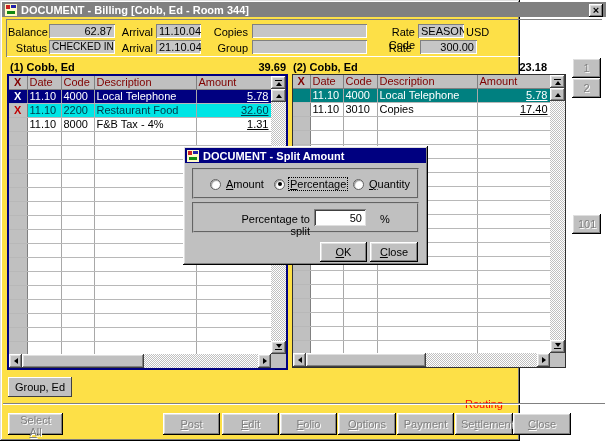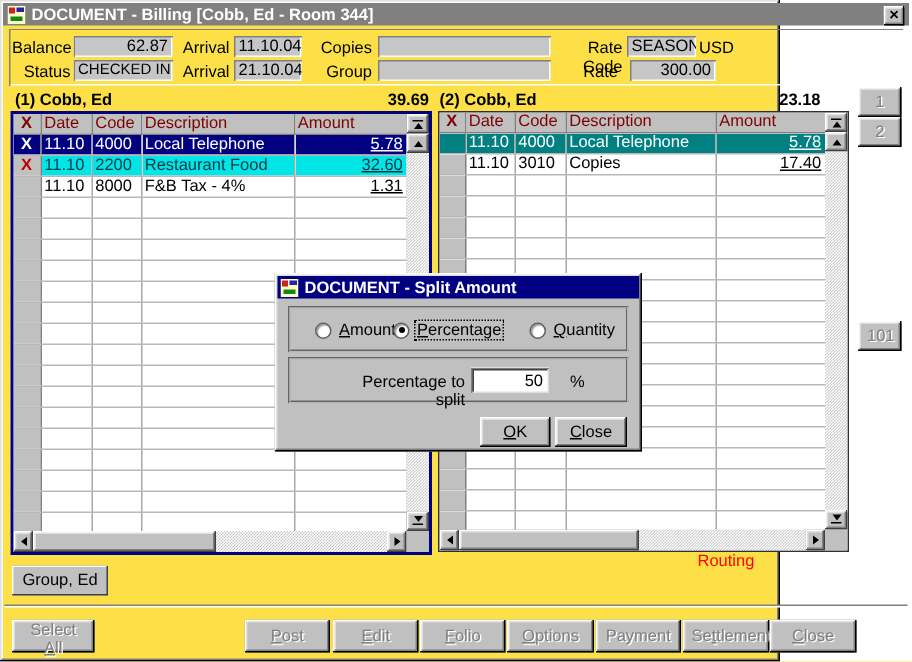--- a/index.html
+++ b/index.html
@@ -4,21 +4,21 @@
 <style>
   * { box-sizing: border-box; }
   body { margin:0; width:608px; height:441px; font-family:"Liberation Sans",sans-serif; }
   #win {
     position:relative; width:520px; height:441px; background:#fde047;
     box-shadow: inset -1px -1px 0 #000, inset 1px 1px 0 #dfdfdf, inset -2px -2px 0 #808080, inset 2px 2px 0 #fff;
     font-size:11px; color:#000;
   }
   
   .raised { background:#c0c0c0;
-    box-shadow: inset -1px -1px 0 #000, inset 1px 1px 0 #fff, inset -2px -2px 0 #808080, inset 2px 2px 0 #dfdfdf; margin-top: 36px; }
+    box-shadow: inset -1px -1px 0 #000, inset 1px 1px 0 #fff, inset -2px -2px 0 #808080, inset 2px 2px 0 #dfdfdf; }
   .raised1 { background:#c0c0c0;
     box-shadow: inset -1px -1px 0 #404040, inset 1px 1px 0 #fff; }
   .sunken2 { border:0; background:#fff;
     box-shadow: inset 1px 1px 0 #808080, inset -1px -1px 0 #dfdfdf, inset 2px 2px 0 #404040, inset -2px -2px 0 #fff; }
   .b95 { position:absolute; border:0; background:#c0c0c0; font:11px "Liberation Sans",sans-serif; color:#000;
     box-shadow: inset -1px -1px 0 #000, inset 1px 1px 0 #fff, inset -2px -2px 0 #808080, inset 2px 2px 0 #dfdfdf; }
   .dis { color:#808080; text-shadow:1px 1px 0 #fff; }
   
   #titlebar { position:absolute; left:2px; top:2px; width:604px; height:15px; background:#808080;
     display:flex; align-items:center; padding-left:3px; }
@@ -66,21 +66,21 @@
   .tri-u { width:0; height:0; border-left:3px solid transparent; border-right:3px solid transparent; border-bottom:4px solid #000; }
   .tri-d { width:0; height:0; border-left:3px solid transparent; border-right:3px solid transparent; border-top:4px solid #000; }
   .tri-l { width:0; height:0; border-top:3px solid transparent; border-bottom:3px solid transparent; border-right:4px solid #000; }
   .tri-r { width:0; height:0; border-top:3px solid transparent; border-bottom:3px solid transparent; border-left:4px solid #000; }
   .sbar { width:7px; height:1px; background:#000; margin:1px 0; }
   .fillsq { position:absolute; right:0; bottom:0; width:15px; height:14px; background:#c0c0c0; }
   
   .sidebtn { width:29px; height:20px; left:572px; text-align:center; }
   
   #tab { position:absolute; left:8px; top:377px; width:64px; height:20px; text-align:center; line-height:20px; }
-  #routing { position:absolute; left:465px; top:368px; color:#ff0000; }
+  #routing { position:absolute; left:465px; top:398px; color:#ff0000; }
   #sep { position:absolute; left:3px; top:403px; width:602px; height:2px; border-top:1px solid #808080; border-bottom:1px solid #fff; }
   .fbtn { height:22px; top:413px; text-align:center; }
   
   #dialog { position:absolute; left:183px; top:146px; width:245px; height:119px; z-index:10; }
   #dlgtitle { position:absolute; left:2px; top:2px; width:241px; height:15px; background:#000080;
     display:flex; align-items:center; padding-left:2px; }
   #dlgtitle .ttl { color:#fff; font-weight:bold; font-size:11px; margin-left:4px; }
   .grp { position:absolute; left:9px; width:227px; height:31px; border:2px groove #b8b8b8; }
   #grp-radios { top:22px; }
   #grp-field { top:56px; }
@@ -528,21 +528,21 @@
         <rect x="6" y="1" width="5" height="3" fill="#2222aa"></rect>
         <rect x="2" y="7" width="8" height="3" fill="#118811"></rect>
       </svg>
       <span class="ttl">DOCUMENT - Split Amount</span>
     </div>
     <div class="grp" id="grp-radios">
       <div class="ri" style="left:16px">
         <span class="radio"></span>
         <span class="rlabel"><u>A</u>mount</span>
       </div>
-      <div class="ri checked" style="left:68px">
+      <div class="ri checked" style="left:80px">
         <span class="radio">
             <span class="dot"></span>
           </span>
         <span class="rlabel"><u>P</u>ercentage</span>
       </div>
       <div class="ri" style="left:159px">
         <span class="radio"></span>
         <span class="rlabel"><u>Q</u>uantity</span>
       </div>
     </div>

